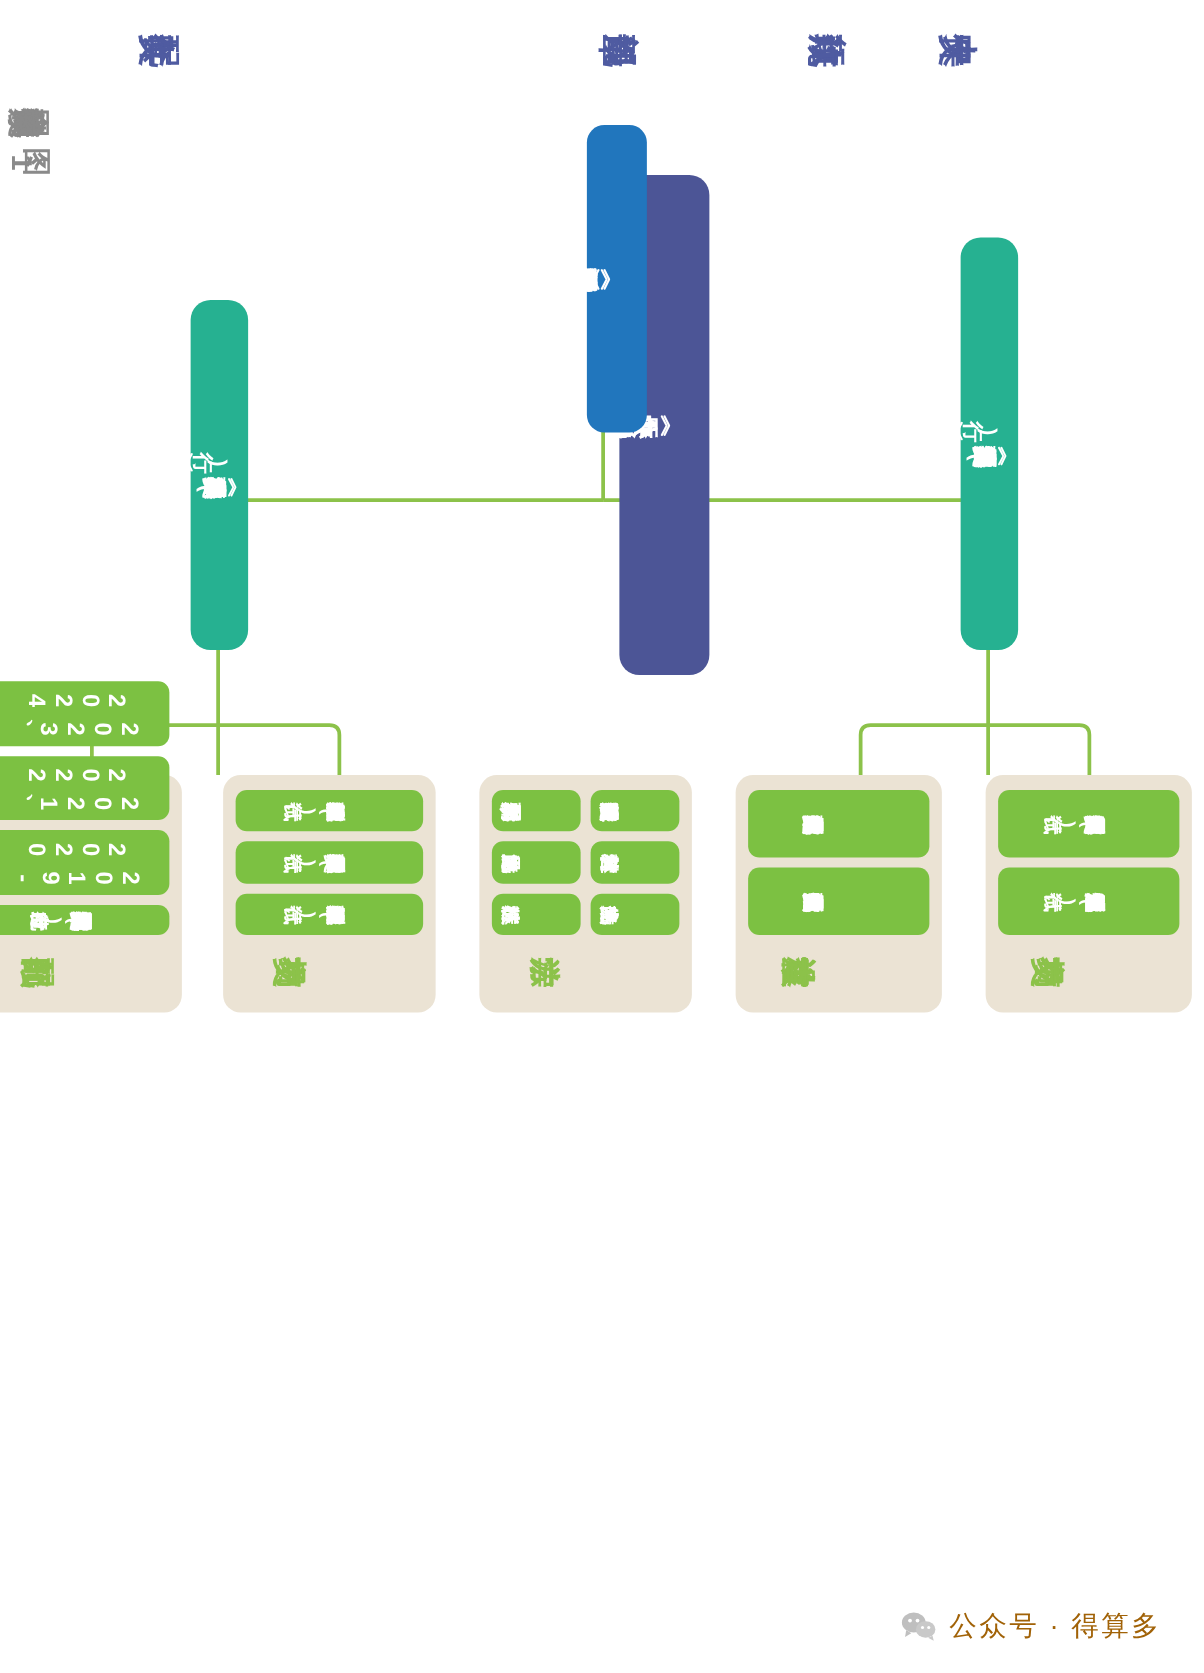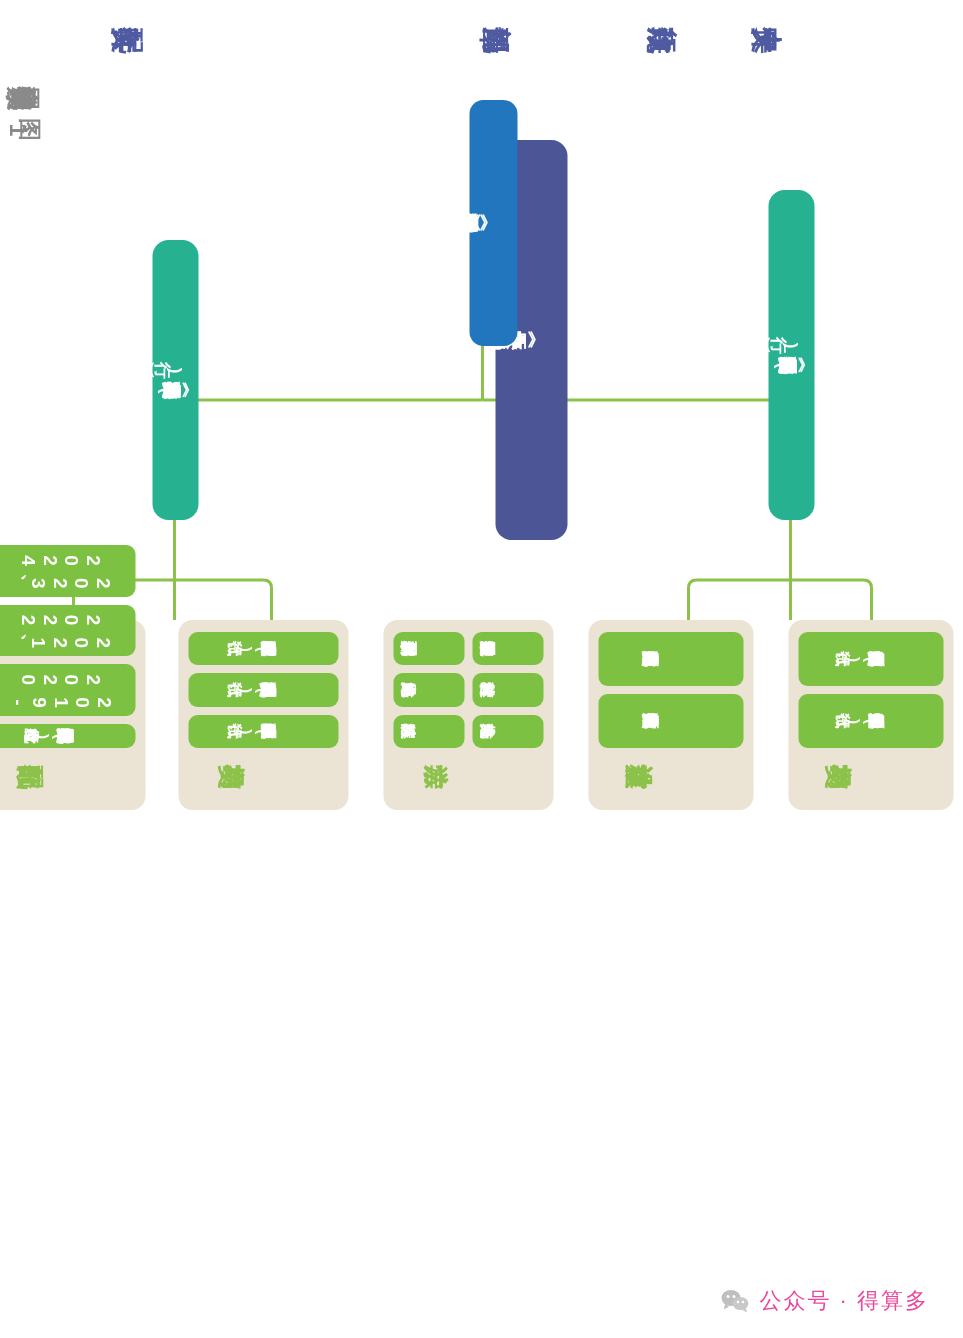--- a/index.html
+++ b/index.html
@@ -119,21 +119,21 @@
     font-weight:bold;
     letter-spacing:1px;
     white-space:nowrap;
   }
 
   
   #watermark{
     position:absolute;
     right:34px;bottom:22px;
     display:flex;align-items:center;gap:10px;
-    color:#ec4899;
+    color:#a16207;
     font-size:22px;
     letter-spacing:2px;
   }
   #watermark svg{display:block;}
 
   
   #links{position:absolute;left:0;top:0;width:1338px;height:963px;pointer-events:none;}
 </style>
 </head>
 <body>

